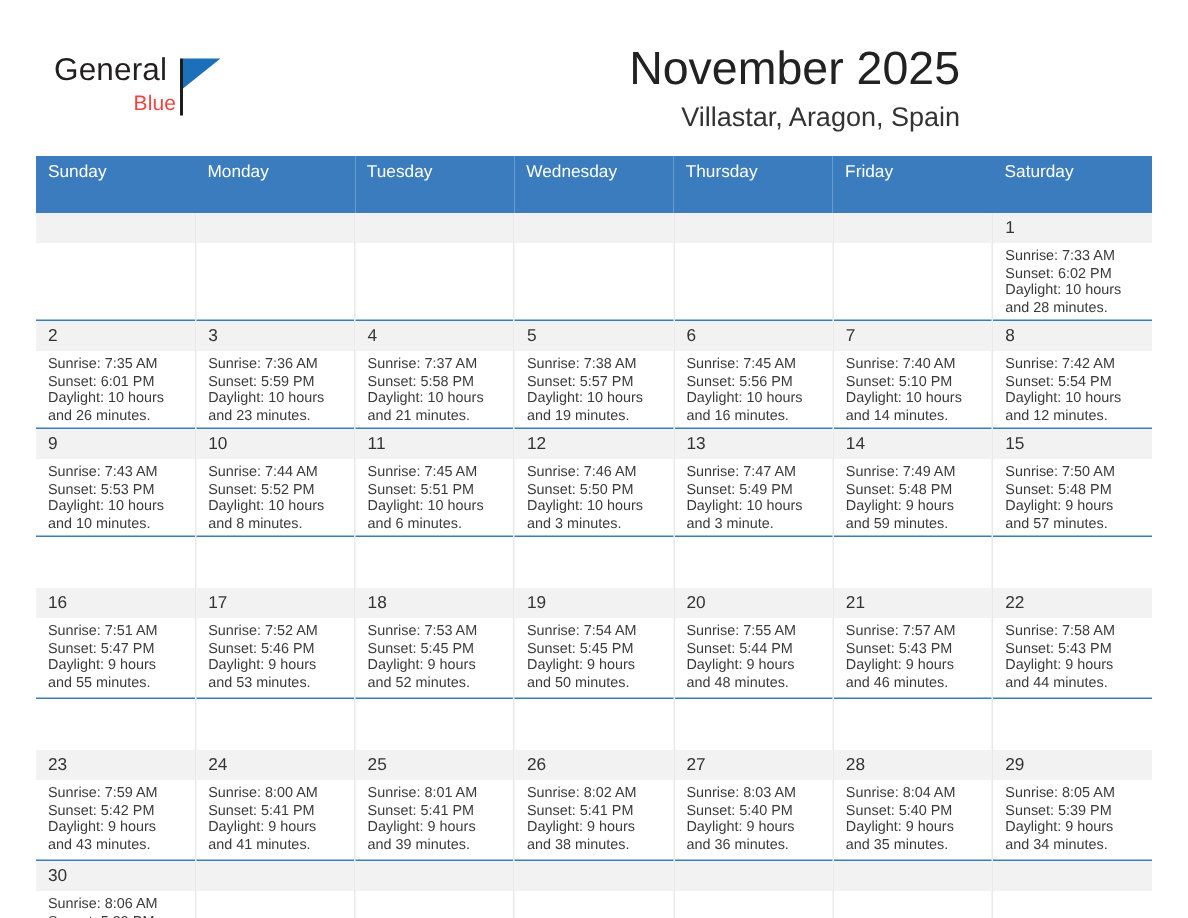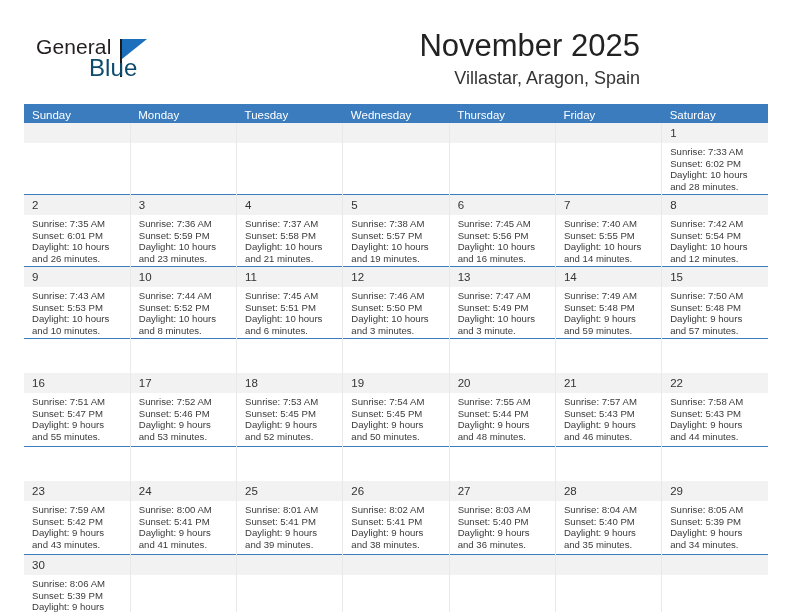--- a/index.html
+++ b/index.html
@@ -42,22 +42,22 @@
     top: 0;
     font-size: 21px;
     color: #231f20;
     letter-spacing: 0.1px;
     line-height: 22px;
   }
   .brand-blue {
     position: absolute;
     left: 53px;
     top: 21px;
-    font-size: 24px;
-    color: #0c4a6e;
+    font-size: 14px;
+    color: #ef4444;
     letter-spacing: 0.1px;
     line-height: 22px;
   }
   .brand-flag {
     position: absolute;
     left: 86px;
     top: 3px;
     width: 0;
     height: 0;
     border-left: 25px solid #1c6fba;
@@ -100,21 +100,21 @@
     width: 744px;
     border-collapse: collapse;
     table-layout: fixed;
   }
   .cal th {
     background: #3a7cbe;
     color: #ffffff;
     font-size: 11.5px;
     font-weight: normal;
     text-align: left;
-    padding: 5px 0 2px 8px;
+    padding: 5px 0 21px 8px;
     height: 12px;
     border: none;
   }
   .cal td {
     vertical-align: top;
     padding: 0;
     border-right: 1px solid #e9e9e9;
     border-top: 1px solid #3a7cbe;
     background: #ffffff;
   }
@@ -278,21 +278,21 @@
                 <div>Daylight: 10 hours</div>
                 <div>and 16 minutes.</div>
               </div>
             </div>
           </td>
           <td>
             <div class="daycell">
               <div class="daynum">7</div>
               <div class="lines">
                 <div>Sunrise: 7:40 AM</div>
-                <div>Sunset: 5:55 PM</div>
+                <div>Sunset: 5:10 PM</div>
                 <div>Daylight: 10 hours</div>
                 <div>and 14 minutes.</div>
               </div>
             </div>
           </td>
           <td>
             <div class="daycell">
               <div class="daynum">8</div>
               <div class="lines">
                 <div>Sunrise: 7:42 AM</div>

